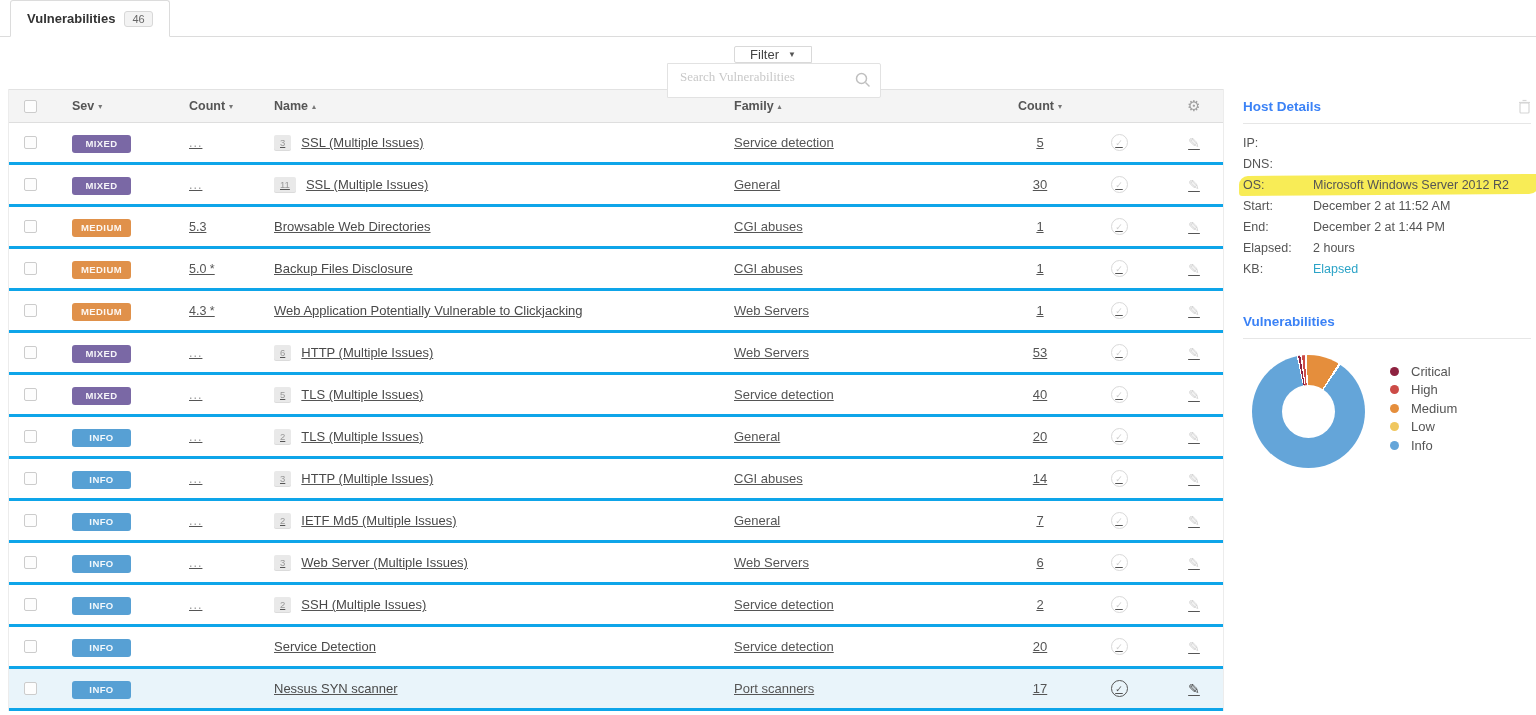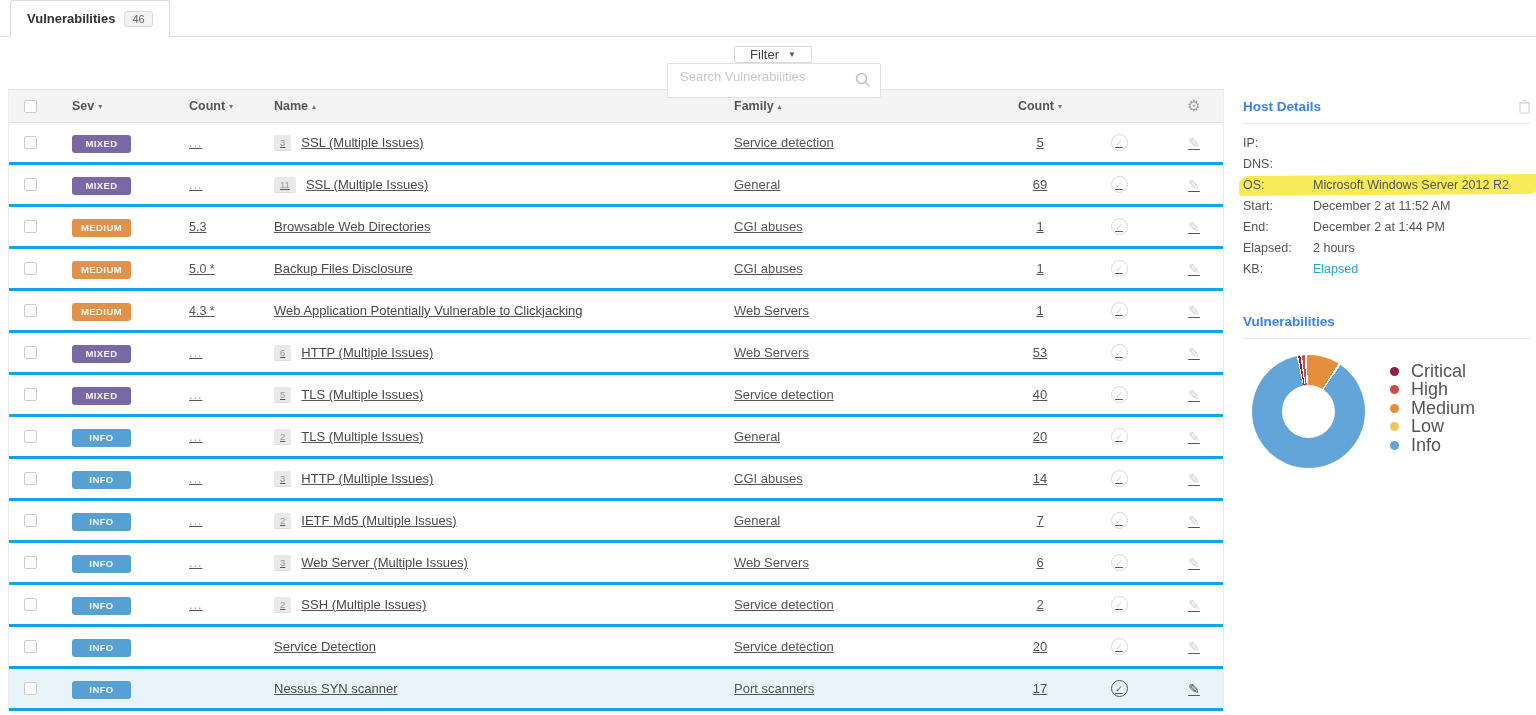--- a/index.html
+++ b/index.html
@@ -17,21 +17,21 @@
     border-radius:3px; padding:1px 7px; }
 
   
   .toolbar { display:flex; align-items:center; margin:9px 0 8px 10px; height:35px;flex-direction:column; }
   .filter-btn { display:flex; align-items:center; gap:9px; height:35px; padding:0 15px;
     background:#fff; border:1px solid #d9d9d9; border-radius:2px 0 0 2px; font-size:13px; color:#444; cursor:pointer;
     font-family:inherit; }
   .filter-caret { font-size:8px; color:#555; }
   .search-box { position:relative; height:35px; margin-left:2px; }
   .search-box input { width:214px; height:35px; border:1px solid #e2e2e2; border-radius:0 2px 2px 0;
-    padding:0 32px 8px 12px; font-size:13px; color:#555; font-family:Liberation Sans, sans-serif; outline:none; }
+    padding:0 32px 8px 12px; font-size:13px; color:#555; font-family:Liberation Serif, serif; outline:none; }
   .search-box input::placeholder { color:#c9c9c9; }
   .search-icon { position:absolute; right:10px; top:9px; }
   .result-count { margin-left:20px; font-size:19px; }
   .rc-num { color:#555; font-weight:700; }
   .rc-label { color:#b3b3b3; }
 
   
   .main { display:flex; align-items:flex-start; }
   .table-wrap { width:1216px; margin-left:8px; border-left:1px solid #ececec; border-right:1px solid #ececec; }
 
@@ -77,21 +77,21 @@
   .hd-value.link { color:#2ba3c7; cursor:pointer; }
 
   .vuln-card { margin-top:30px; }
   .chart-row { display:flex; margin-top:16px; }
   .donut { position:relative; width:113px; height:113px; border-radius:50%; margin-left:9px; }
   .donut-hole { position:absolute; left:50%; top:50%; width:53px; height:53px; margin:-26.5px 0 0 -26.5px;
     border-radius:50%; background:#fff; }
   .legend { margin-left:25px; padding-top:7px; }
   .legend-item { display:flex; align-items:center; height:18.5px; }
   .legend-dot { width:9px; height:9px; border-radius:50%; margin-right:12px; }
-  .legend-label { font-size:18px; color:#555; }
+  .legend-label { font-size:13px; color:#555; }
 </style>
 </head>
 <body>
 
 <div class="tabbar">
   <div class="tab">
     <span class="tab-label">Vulnerabilities</span>
     <span class="tab-badge">46</span>
   </div>
 </div>
@@ -164,21 +164,21 @@
     <div class="cb-cell">
             <span class="checkbox"></span>
           </div>
     <div><span class="sev-badge" style="background: rgb(122, 104, 165);">MIXED</span></div>
     <div class="score-cell muted">...</div>
     <div class="name-cell">
       <span class="name-chip">11</span>
       <span>SSL (Multiple Issues)</span>
     </div>
     <div class="family-cell">General</div>
-    <div class="count-cell">69</div>
+    <div class="count-cell">30</div>
     <div class="icon-cell">
             <span class="circle-check">✓</span>
           </div>
     <div class="icon-cell">
             <span class="pencil">✎</span>
           </div>
   </div>
 
   <div class="grid-row">
     <div class="cb-cell">

